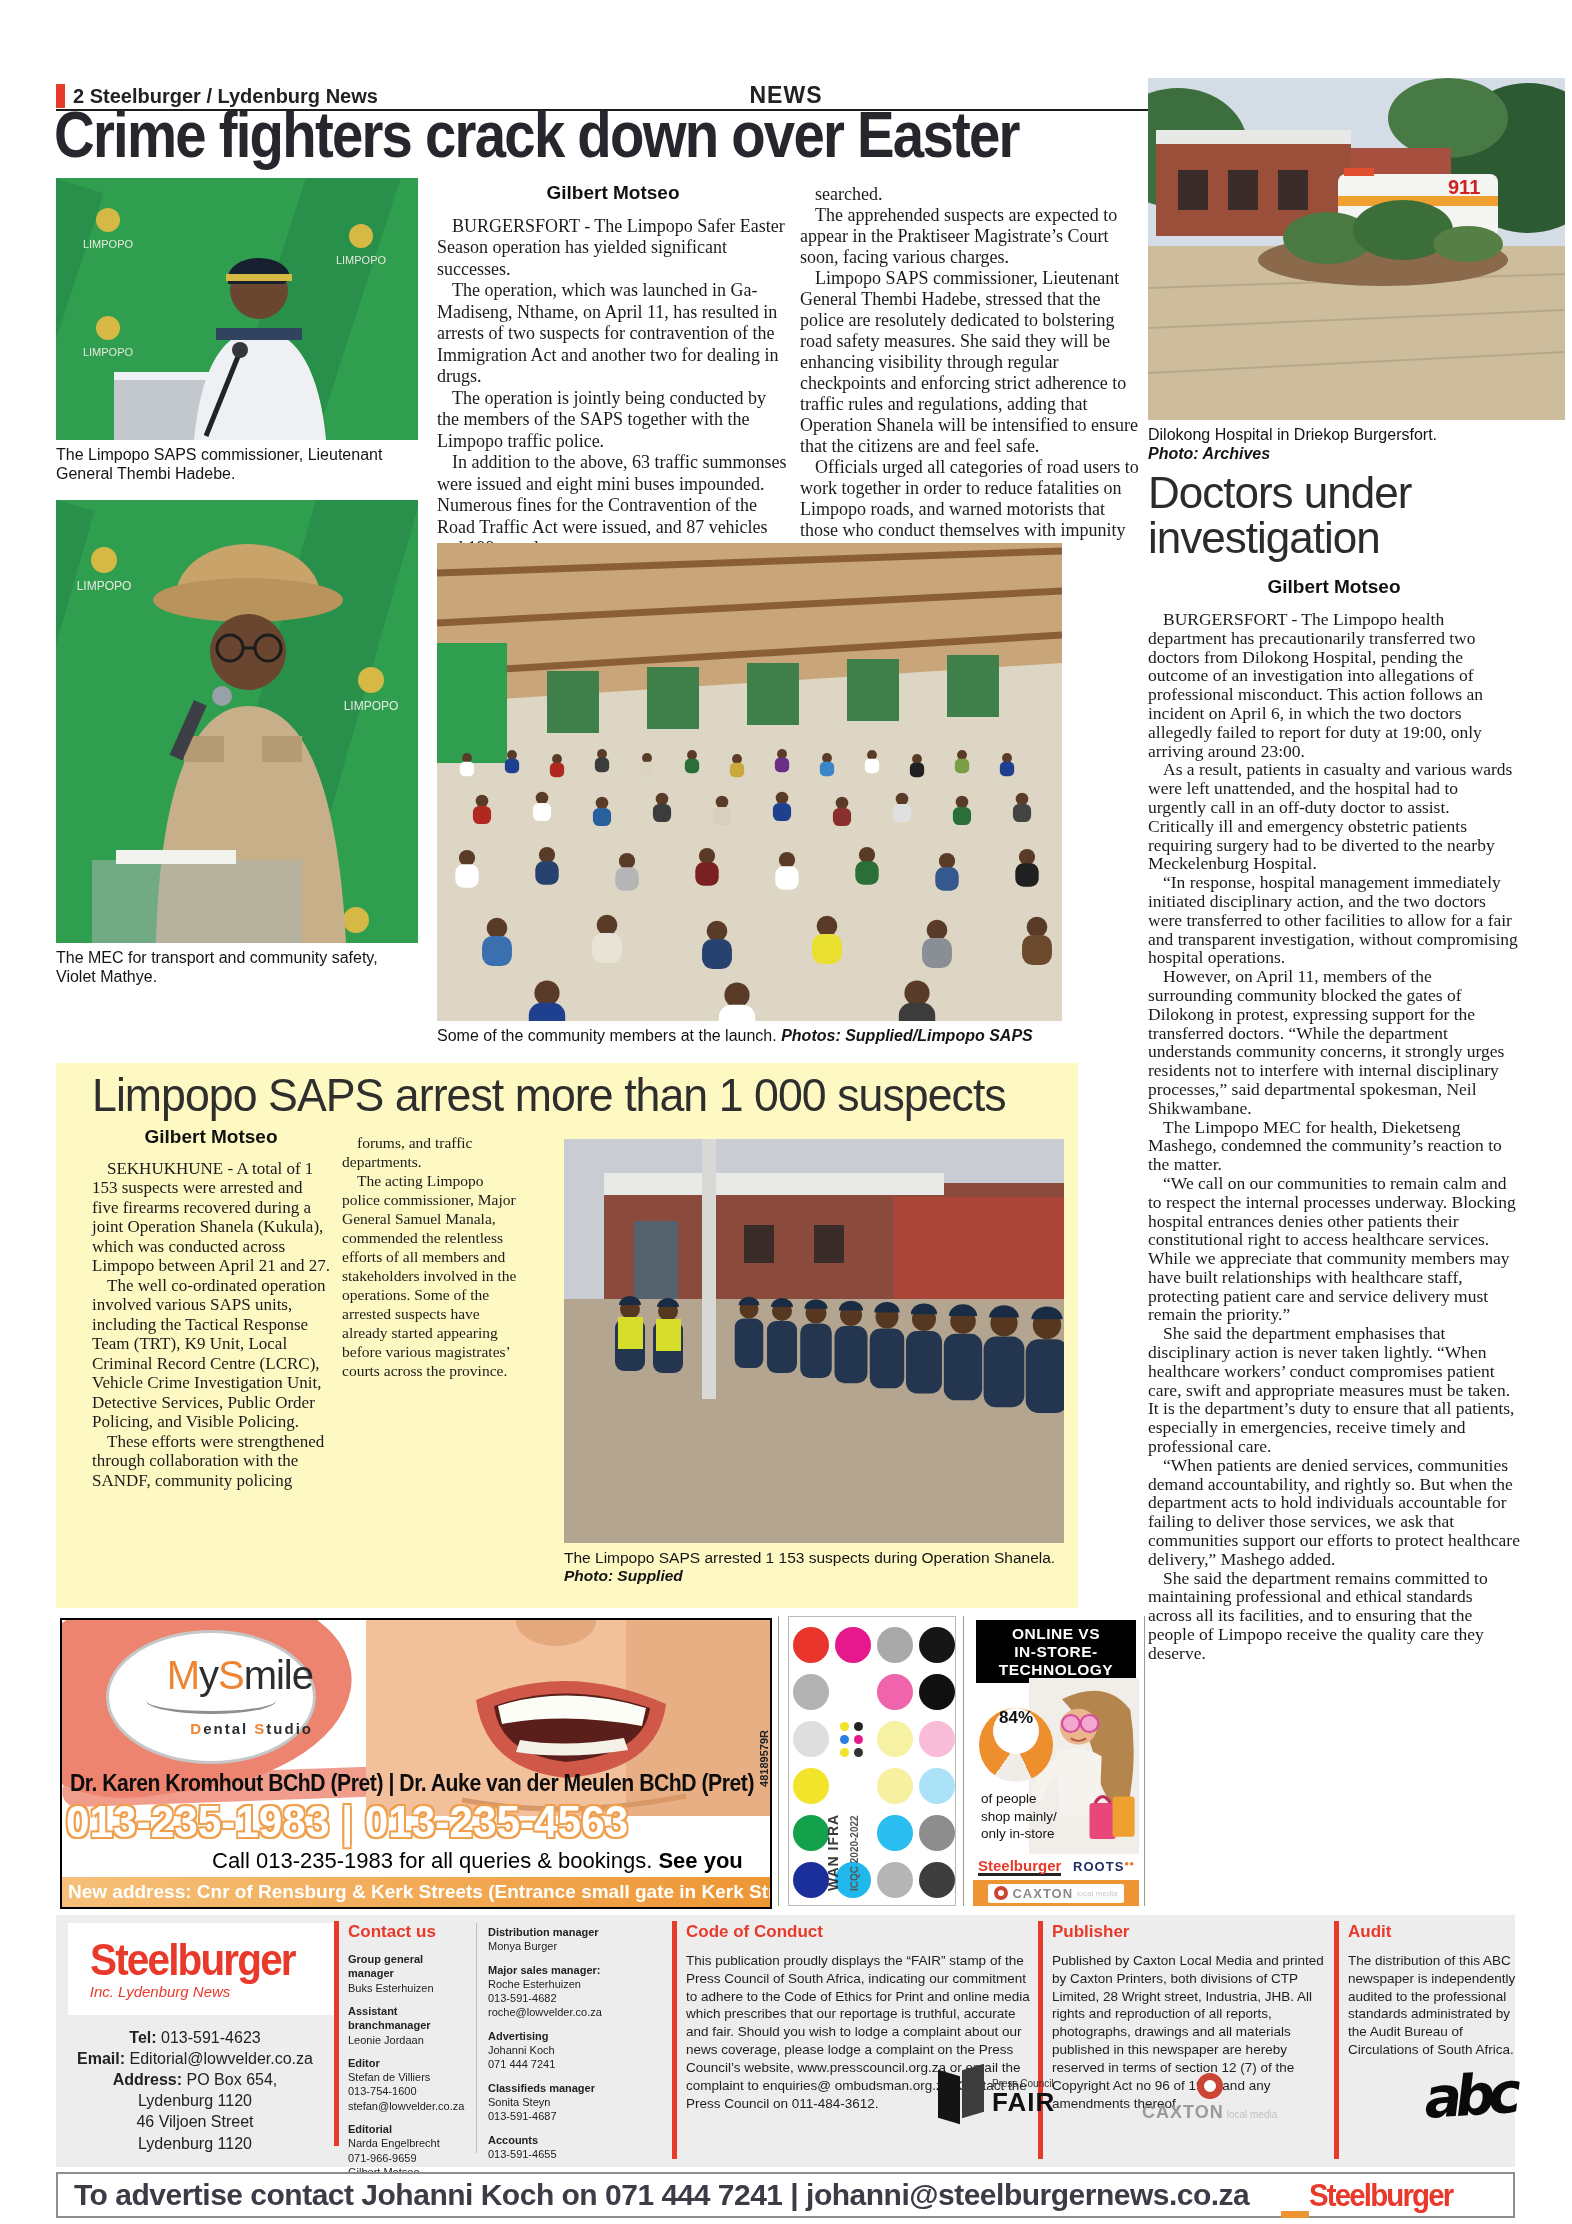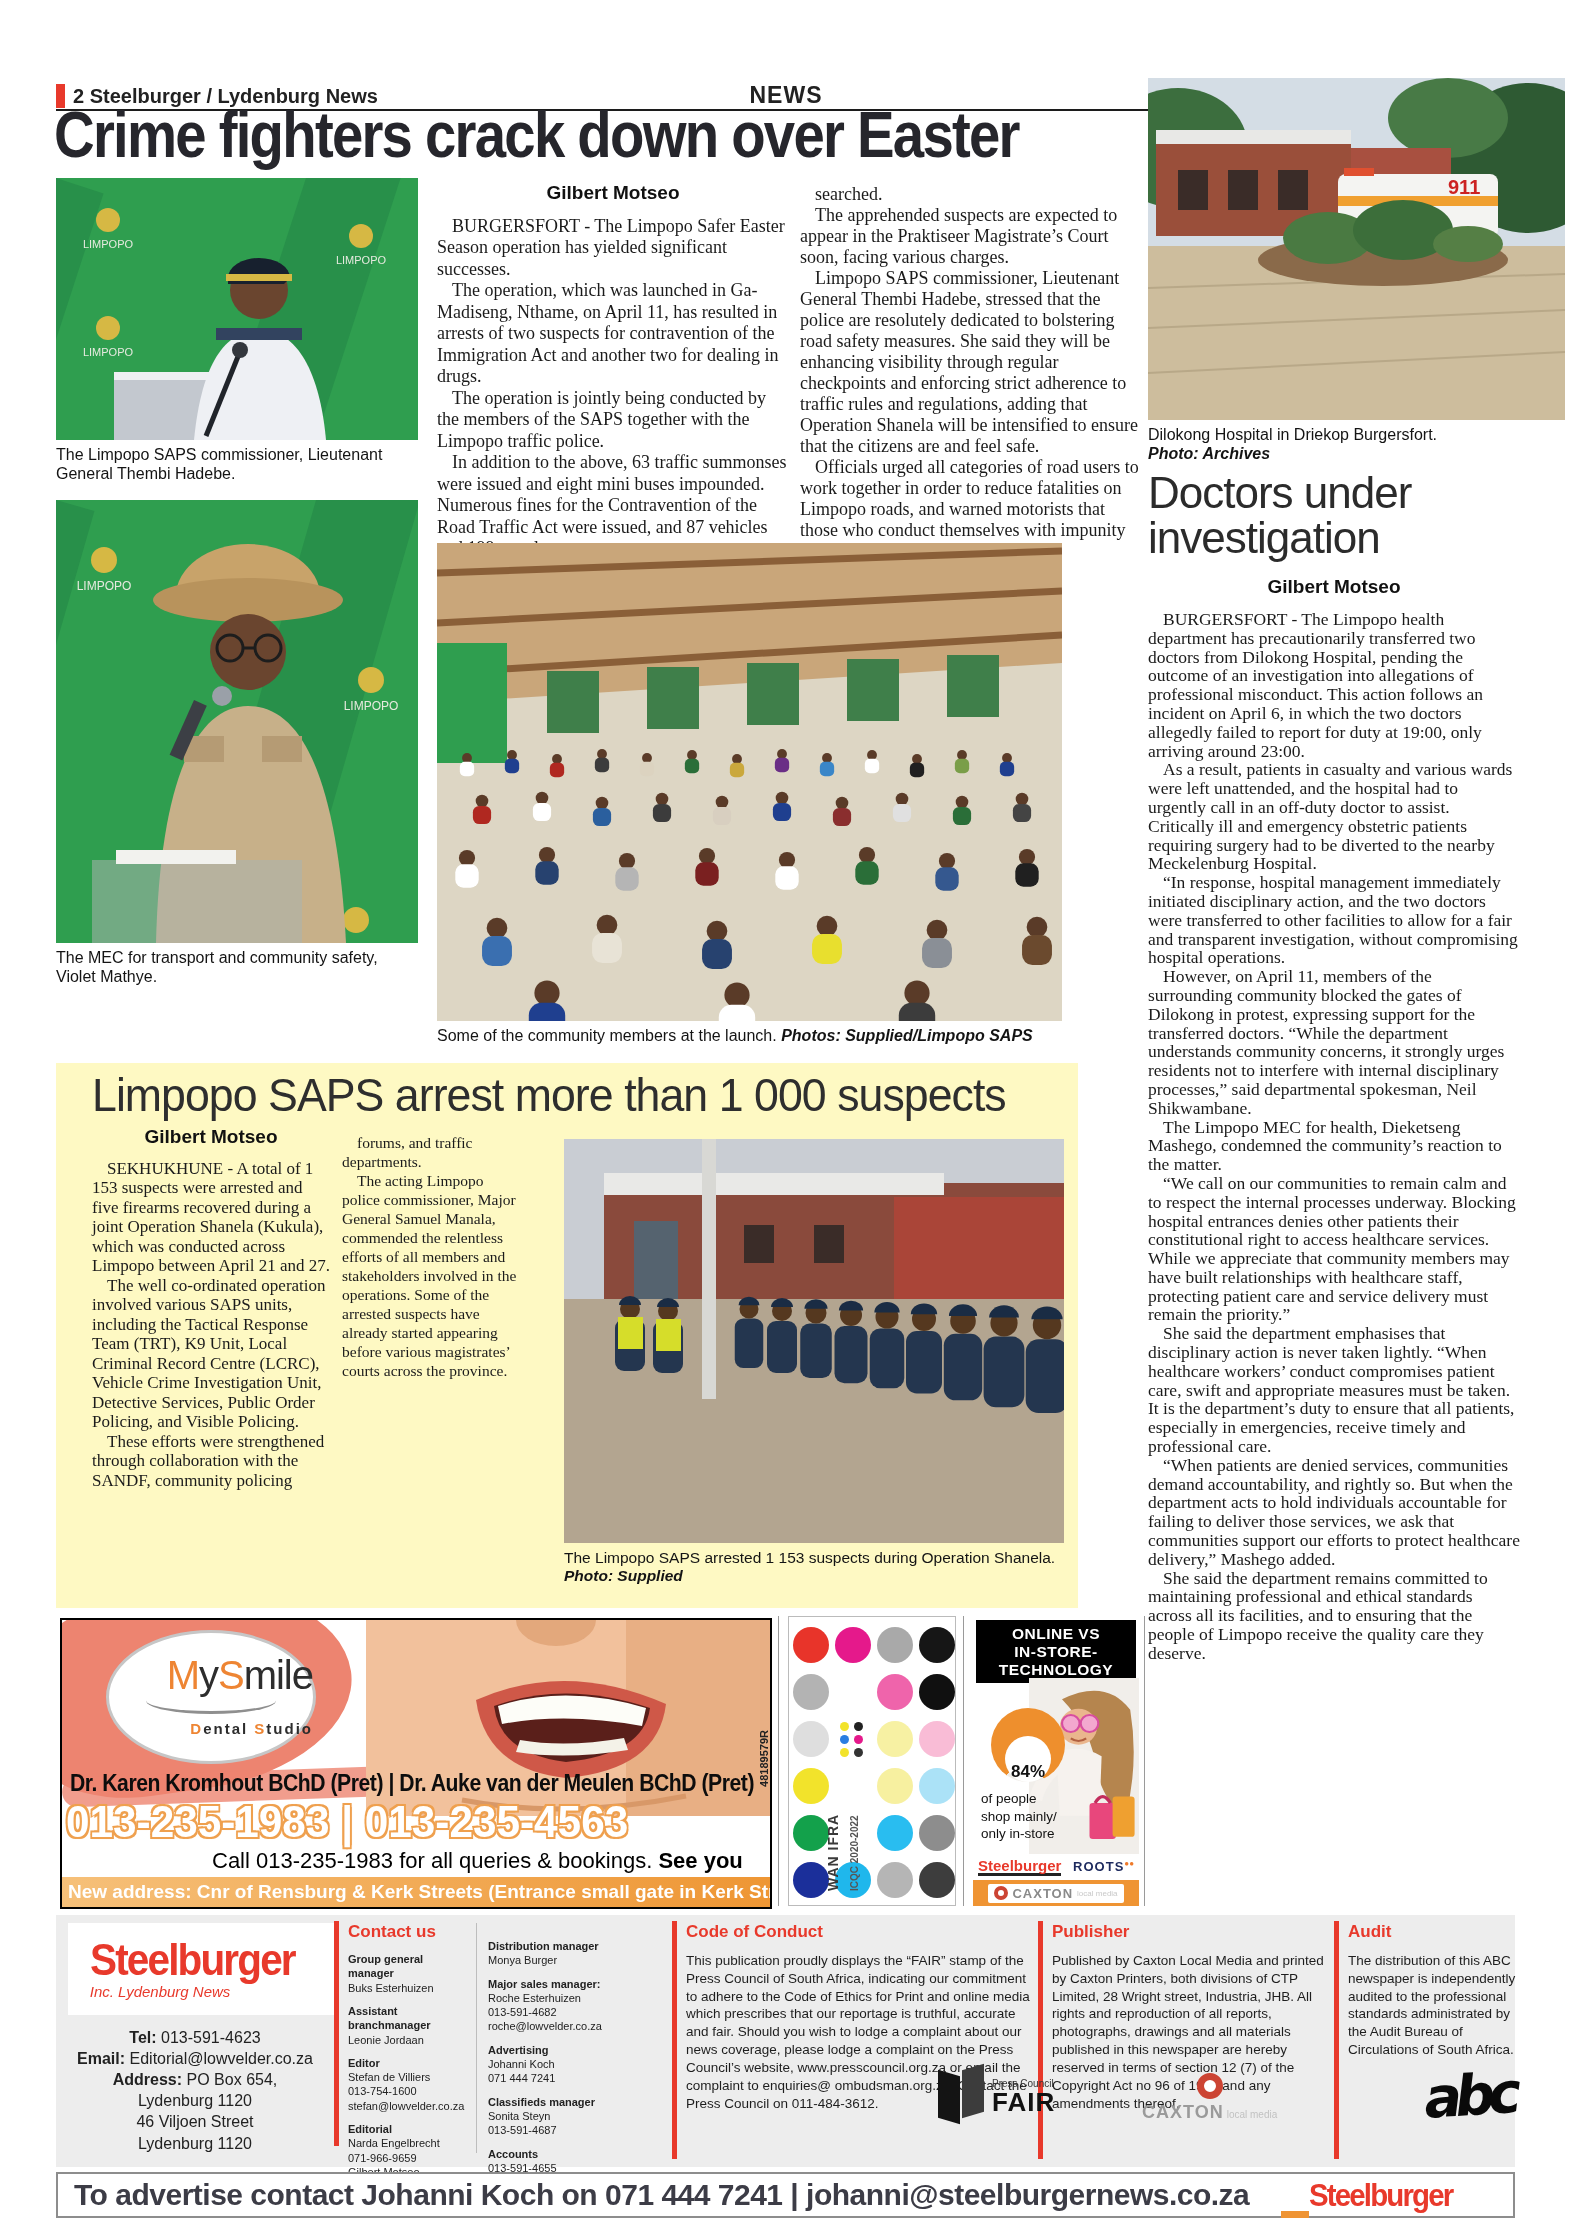--- a/index.html
+++ b/index.html
@@ -89,23 +89,23 @@
   .vtext{position:absolute;writing-mode:vertical-rl;transform:rotate(180deg);
          font-family:"Liberation Sans",sans-serif;color:#3a3a3a;}
   #wan{left:36px;top:146px;height:128px;font-weight:bold;font-size:14px;letter-spacing:1px;}
   #icqc{left:60px;top:146px;height:128px;font-weight:bold;font-size:10px;color:#555;}
   
   #online-ad{position:absolute;left:973px;top:1616px;width:166px;height:290px;background:#fff;
              font-family:"Liberation Sans",sans-serif;overflow:hidden;}
   .oa-title{margin:4px 3px 0;background:#000;color:#fff;font-weight:bold;font-size:15.5px;line-height:1.15;
             text-align:center;padding:5px 2px;letter-spacing:.5px;}
   .oa-photo{position:absolute;right:0;top:62px;width:110px;height:180px;}
-  .donut{position:absolute;left:18px;top:92px;width:74px;height:74px;border-radius:50%;
+  .donut{position:absolute;left:6px;top:92px;width:74px;height:74px;border-radius:50%;
          background:conic-gradient(from 215deg,#ee8f2d 0 300deg,#f0ede8 300deg 360deg);
-         display:flex;align-items:flex-end;justify-content:center;}
+         display:flex;align-items:flex-start;justify-content:center;}
   .donut::before{content:"";position:absolute;width:46px;height:46px;border-radius:50%;background:#fff;}
   .donut b{position:relative;font-size:17px;color:#111;}
   .oa-lines{position:absolute;left:8px;top:174px;font-size:13.5px;line-height:1.3;color:#111;}
   .oa-brands{position:absolute;left:0;right:0;bottom:26px;height:26px;background:#fff;
              display:flex;align-items:center;justify-content:space-between;padding:0 5px;}
   .sb-mini{color:var(--red);font-weight:bold;font-size:15px;border-bottom:3px solid #222;line-height:1;}
   .roots{color:#1d2a5e;font-weight:bold;font-size:13px;letter-spacing:1px;}
   .roots .rdots{color:#ef7a2a;font-size:8px;vertical-align:super;letter-spacing:0;}
   .cax-bar{position:absolute;left:0;right:0;bottom:0;height:26px;background:var(--orange);
            display:flex;align-items:center;justify-content:center;}
@@ -124,21 +124,21 @@
                display:flex;align-items:center;justify-content:center;}
   .sb-logo{text-align:left;}
   .sb-name{font-weight:bold;font-size:44px;line-height:1;color:var(--red);letter-spacing:-2px;
            transform:scaleX(.92);transform-origin:left;display:block;}
   .sb-sub{display:block;font-size:15px;font-style:italic;color:var(--red);margin-top:1px;}
   .sb-bar{position:relative;height:7px;background:#141414;margin-top:2px;}
   .sb-bar .tag{position:absolute;right:0;top:0;width:28px;height:7px;background:var(--orange);}
   #f-info{position:absolute;left:0;top:112px;width:278px;text-align:center;font-size:16px;line-height:1.32;}
   .f-col{position:absolute;font-size:11px;line-height:1.3;}
   #f-contact{left:292px;top:6px;width:122px;}
-  #f-dist{left:432px;top:24px;width:155px;}
+  #f-dist{left:432px;top:10px;width:155px;}
   .f-head{color:var(--red);font-weight:bold;font-size:17px;margin-bottom:8px;}
   .f-role{font-weight:bold;margin-top:9px;}
   #f-conduct{left:630px;top:6px;width:345px;font-size:13.5px;line-height:1.33;}
   #f-publisher{left:996px;top:6px;width:278px;font-size:13.5px;line-height:1.33;}
   #f-audit{left:1292px;top:6px;width:168px;font-size:13.5px;line-height:1.33;}
   .f-body{margin-top:6px;color:#1e1e1e;}
   .fair{position:absolute;left:880px;top:150px;display:flex;gap:6px;align-items:center;}
   .fair-icon{position:relative;width:50px;height:64px;}
   .fair-icon::before{content:"";position:absolute;left:2px;top:8px;width:22px;height:48px;background:#141414;transform:skewY(16deg);}
   .fair-icon::after{content:"";position:absolute;right:2px;top:2px;width:22px;height:48px;background:#3c3c3c;transform:skewY(-16deg);}

